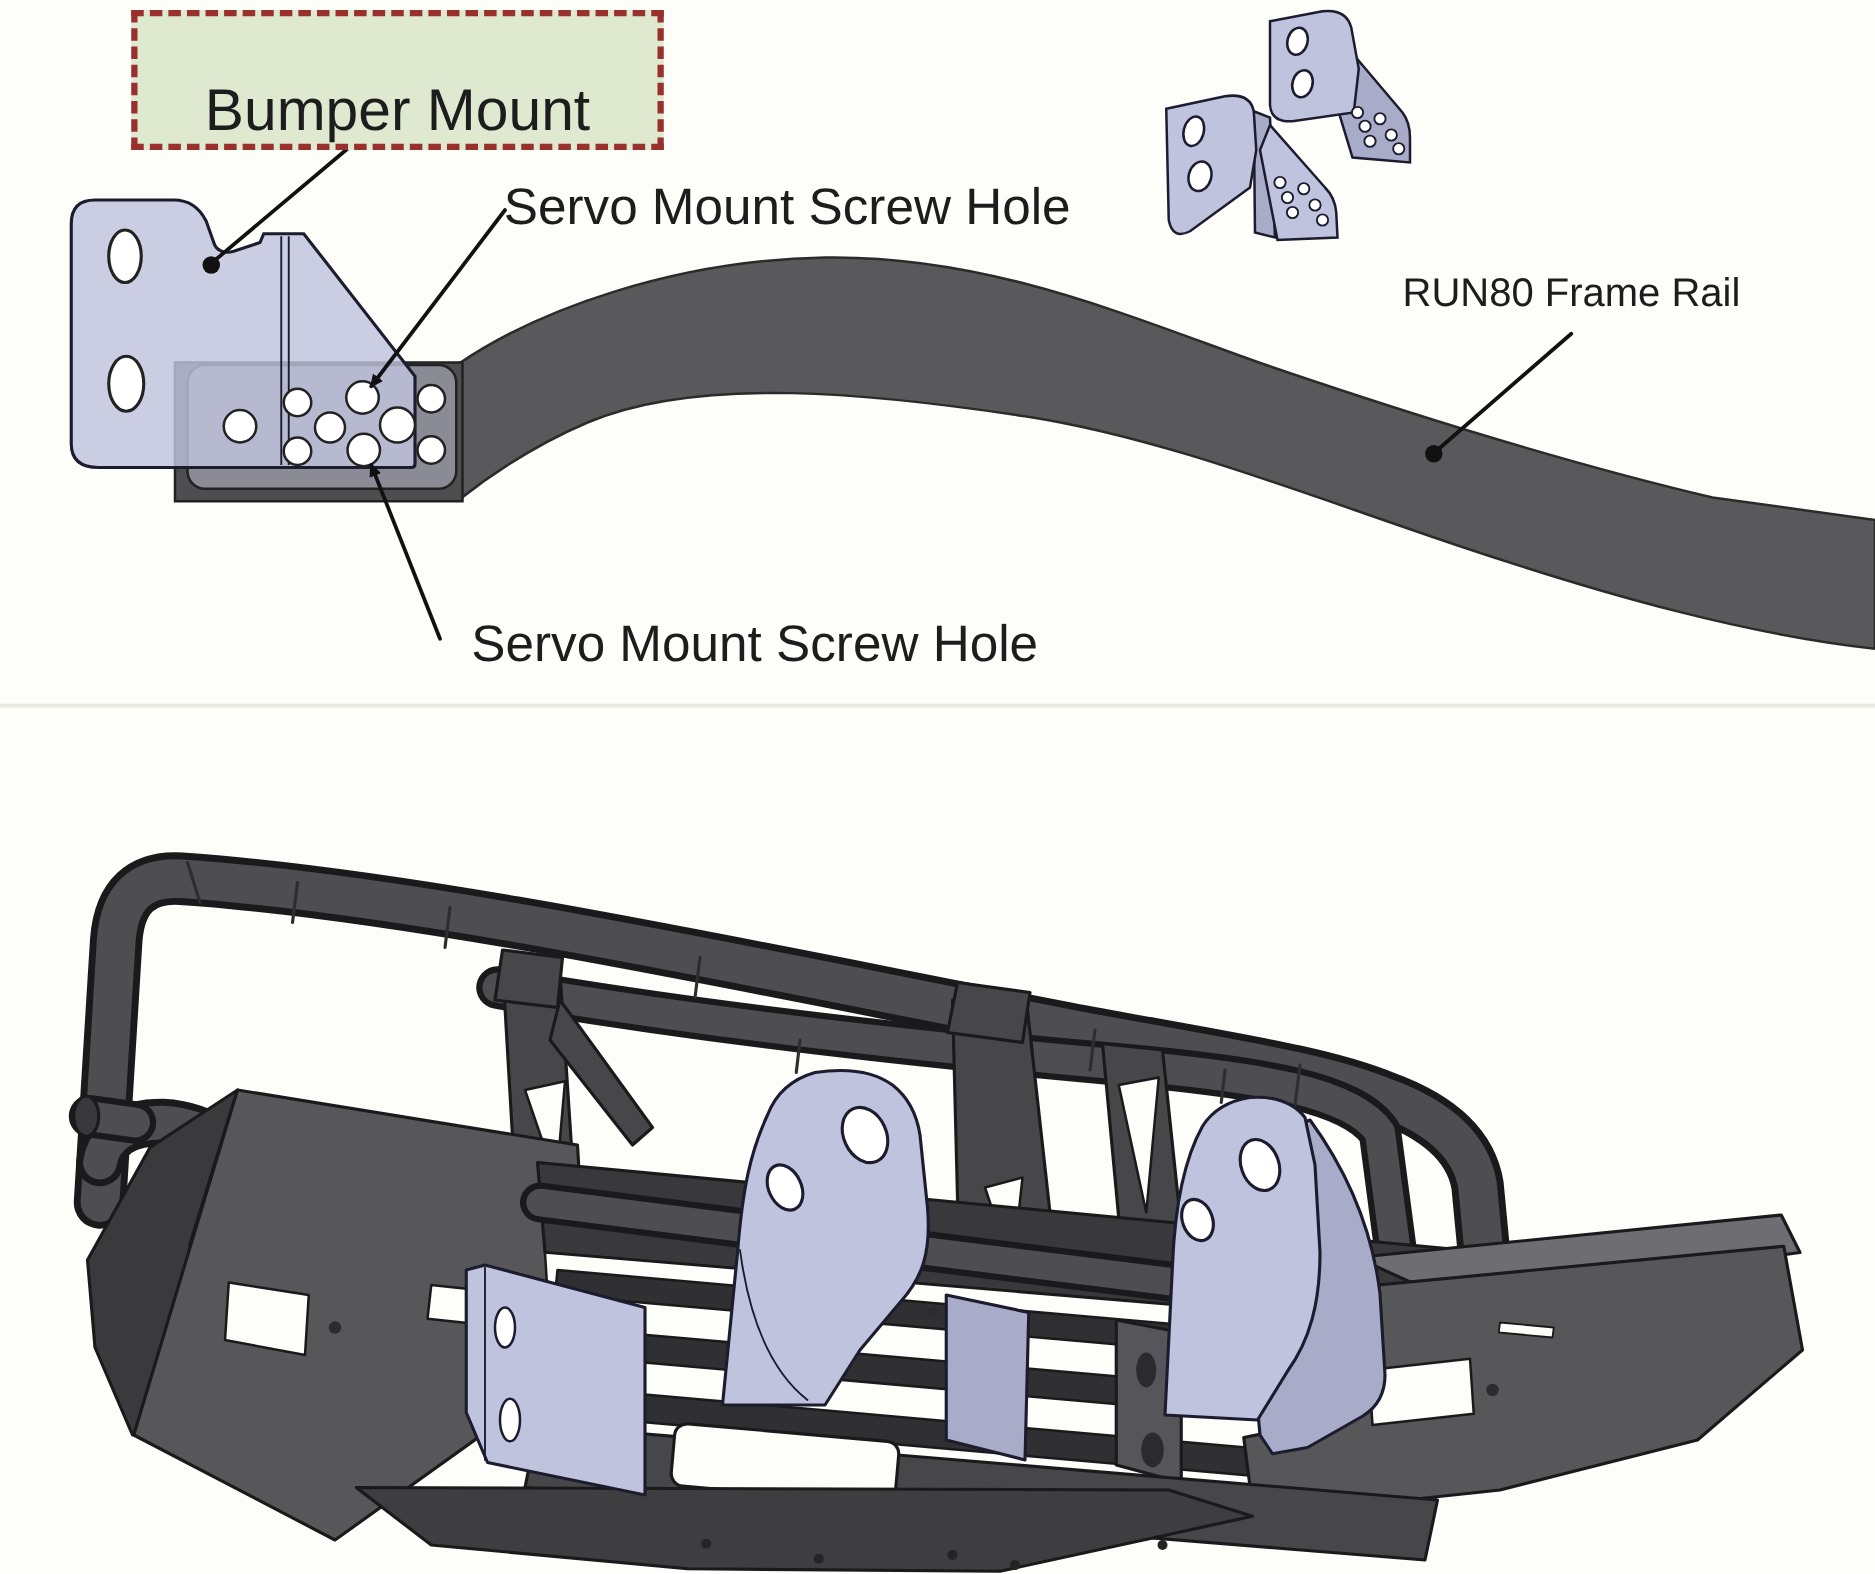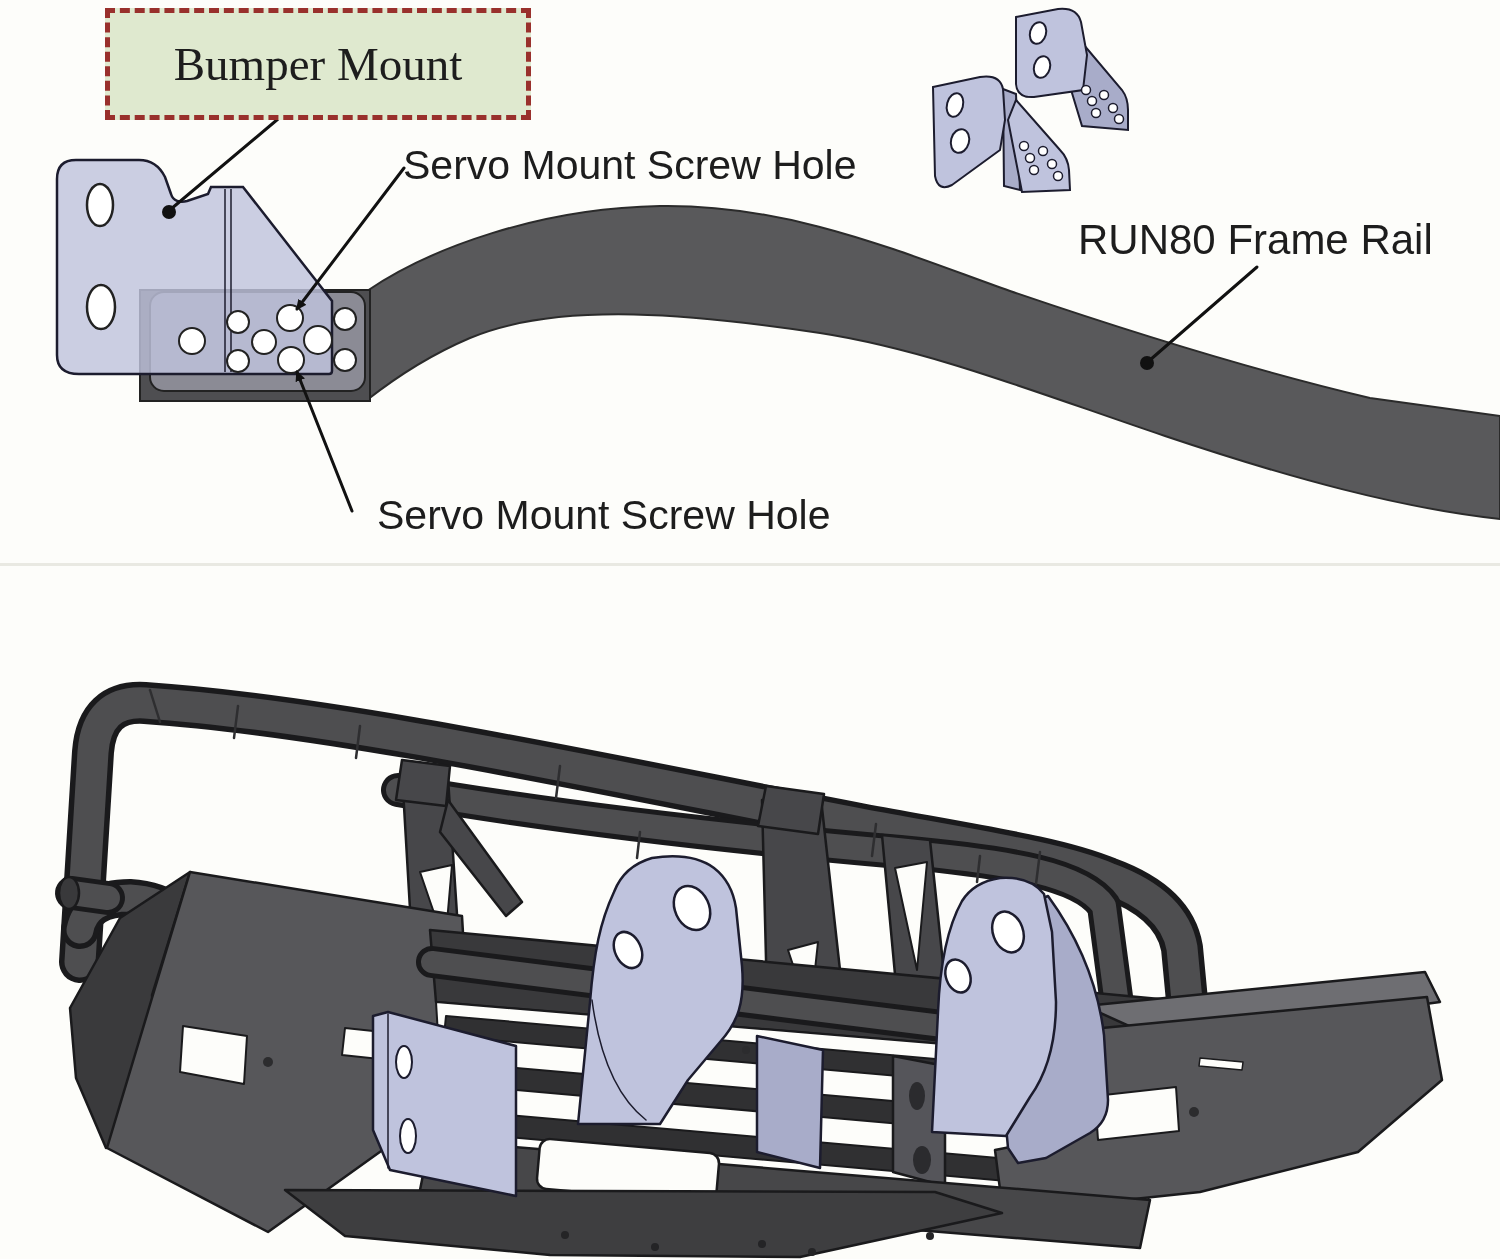--- a/index.html
+++ b/index.html
@@ -18,29 +18,28 @@
     background:var(--page-bg);
     font-family:"Liberation Sans", sans-serif;
     color:var(--text);
   }
   .stage svg{position:absolute;left:0;top:0;}
   .callout{
     position:absolute; white-space:nowrap; color:var(--text);
     font-family:"Liberation Sans", sans-serif;
   }
   .callout.boxed{
-    display:flex; align-items:center; justify-content:center;
+    display:flex; align-items:flex-end; justify-content:center;
     background:var(--label-box-bg);
     border:5px dashed var(--label-box-border);
-    font-family:Liberation Serif, serif;
   }
   #label-bumper-mount{left:105px; top:8px; width:426px; height:112px; font-size:47px;}
   #label-servo-top{left:403px; top:142px; font-size:41px;}
   #label-servo-bottom{left:377px; top:492px; font-size:41px;}
-  #label-run80{left:1078px; top:216px; font-size:42px;text-align:right;}
+  #label-run80{left:1122px; top:216px; font-size:32px;text-align:right;}
 </style>
 </head>
 <body>
 
 <div class="stage">
 
 <svg width="1500" height="1259" viewBox="0 0 1500 1259">
   <defs>
     <marker id="arrowhead" markerWidth="12" markerHeight="12" refX="9" refY="5" orient="auto" markerUnits="userSpaceOnUse">
       <path d="M0,0 L11,5 L0,10 Z" fill="#111111"></path>

